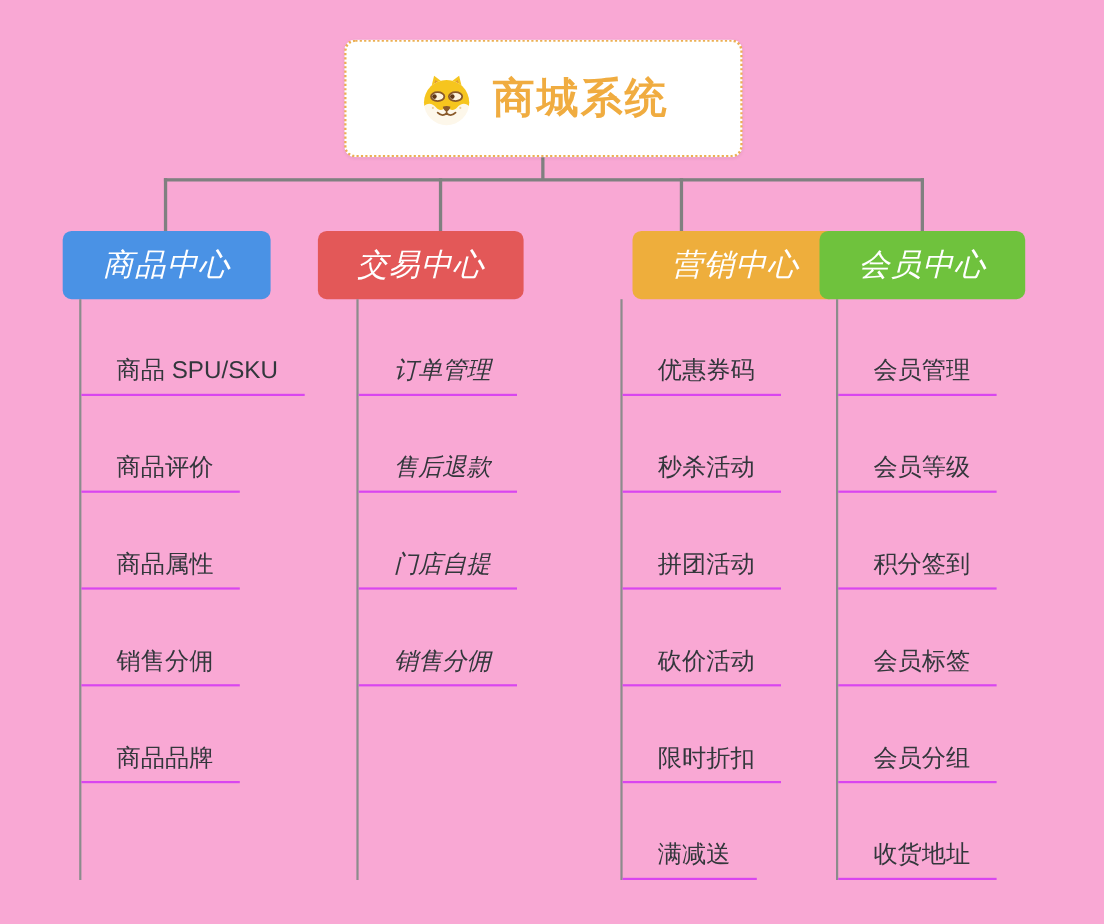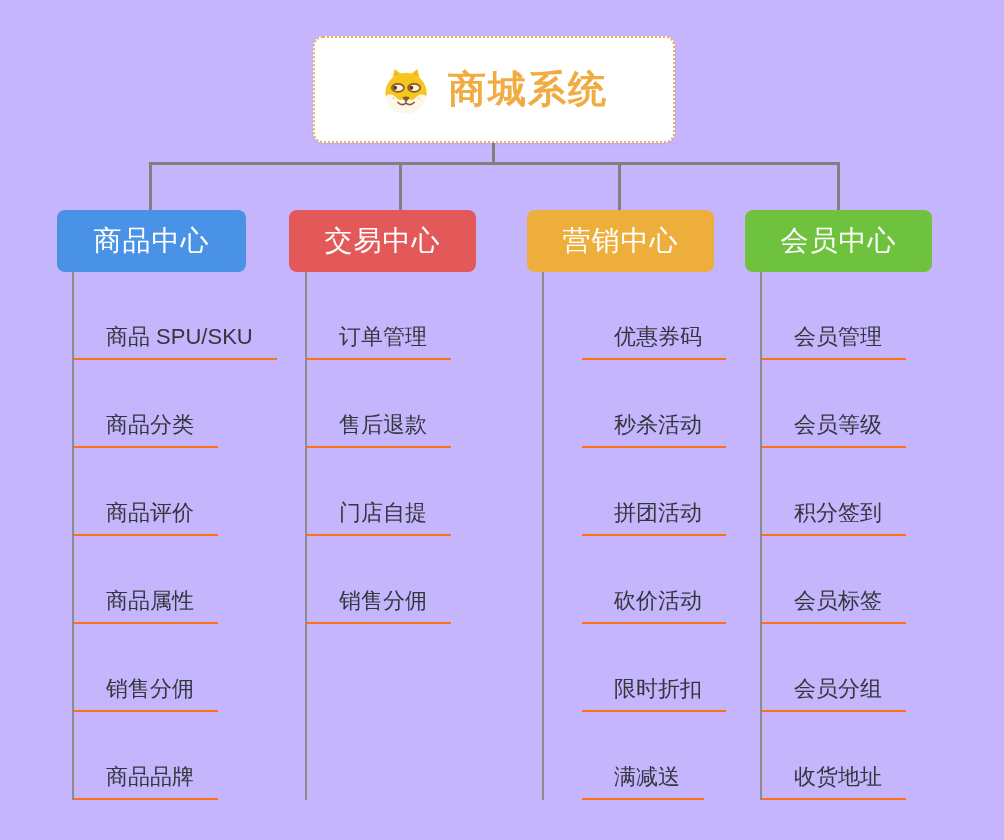--- a/index.html
+++ b/index.html
@@ -1,57 +1,58 @@
 <!DOCTYPE html>
 <html><head>
 <meta charset="utf-8">
 <style>
   html,body { margin:0; padding:0; }
   body { font-family:"Liberation Sans", sans-serif; }
   .canvas {
     position:relative; width:1004px; height:840px;
-    background:#c4b5fd; overflow:hidden;
+    background:#f9a8d4; overflow:hidden;
   }
   
   .root-node {
     position:absolute; left:313px; top:36px; width:362px; height:107px;
     box-sizing:border-box; background:#ffffff;
     border:2px dotted #ecaf52; border-radius:10px;
     display:flex; align-items:center; justify-content:center; gap:16px;
     box-shadow:0 1px 3px rgba(0,0,0,0.06);
   }
   .root-title { font-size:38px; font-weight:600; letter-spacing:2px; }
   .doge { width:52px; height:52px; flex:0 0 auto; }
   
   .line { position:absolute; background:#808080; }
   
   .branch-box {
     position:absolute; top:210px; height:62px; box-sizing:border-box;
     border-radius:8px; color:#ffffff; font-size:28px;
     display:flex; align-items:center; justify-content:center;
     letter-spacing:1px;
+    font-style:italic;
   }
   .b1 { left:57px;  width:189px; }
   .b2 { left:289px; width:187px; }
   .b3 { left:527px; width:187px; }
   .b4 { left:745px; width:187px; }
   
   .col {
     position:absolute; top:272px; height:528px;
     border-left:2px solid #8c8c8c;
   }
   .c1 { left:72px; }
-  .c2 { left:305px; }
-  .c3 { left:542px;padding-left:38px; }
+  .c2 { left:324px;font-style:italic; }
+  .c3 { left:564px; }
   .c4 { left:760px; }
   .child {
     box-sizing:border-box; height:88px;
     display:flex; align-items:flex-end;
     padding:0 24px 6px 32px;
-    border-bottom:2px solid #f97316;
+    border-bottom:2px solid #d946ef;
     width:max-content; white-space:nowrap;
     font-size:22px; color:#33373c;
   }
 </style>
 </head>
 <body>
 
 <div class="canvas">
 
   <div class="line" style="left:492px; top:143px; width:3px; height:20px;"></div>
@@ -80,26 +81,25 @@
       <path d="M24 34 V36.2" fill="none" stroke="#8a5a2a" stroke-width="1.4" stroke-linecap="round"></path>
       <path d="M16.5 35.5 Q20.2 39.2 24 36.2 Q27.8 39.2 31.5 35.5" fill="none" stroke="#8a5a2a" stroke-width="1.5" stroke-linecap="round"></path>
       <circle cx="12.5" cy="31.5" r="0.9" fill="#e9cf9a"></circle>
       <circle cx="35.5" cy="31.5" r="0.9" fill="#e9cf9a"></circle>
     </svg>
     <span class="root-title" style="color: rgb(240, 172, 64);">商城系统</span>
   </div>
 
   <div class="branch-box b1" style="background-color: rgb(74, 146, 229);">商品中心</div>
   <div class="branch-box b2" style="background-color: rgb(227, 88, 88);">交易中心</div>
-  <div class="branch-box b3" style="background-color: rgb(238, 174, 60);">营销中心</div>
+  <div class="branch-box b3" style="background-color: rgb(238, 174, 60); margin-left: 48px;">营销中心</div>
   <div class="branch-box b4" style="background-color: rgb(111, 194, 61);">会员中心</div>
 
   <div class="col c1">
     <div class="child">商品 SPU/SKU</div>
-    <div class="child">商品分类</div>
     <div class="child">商品评价</div>
     <div class="child">商品属性</div>
     <div class="child">销售分佣</div>
     <div class="child">商品品牌</div>
   </div>
 
   <div class="col c2">
     <div class="child">订单管理</div>
     <div class="child">售后退款</div>
     <div class="child">门店自提</div>

